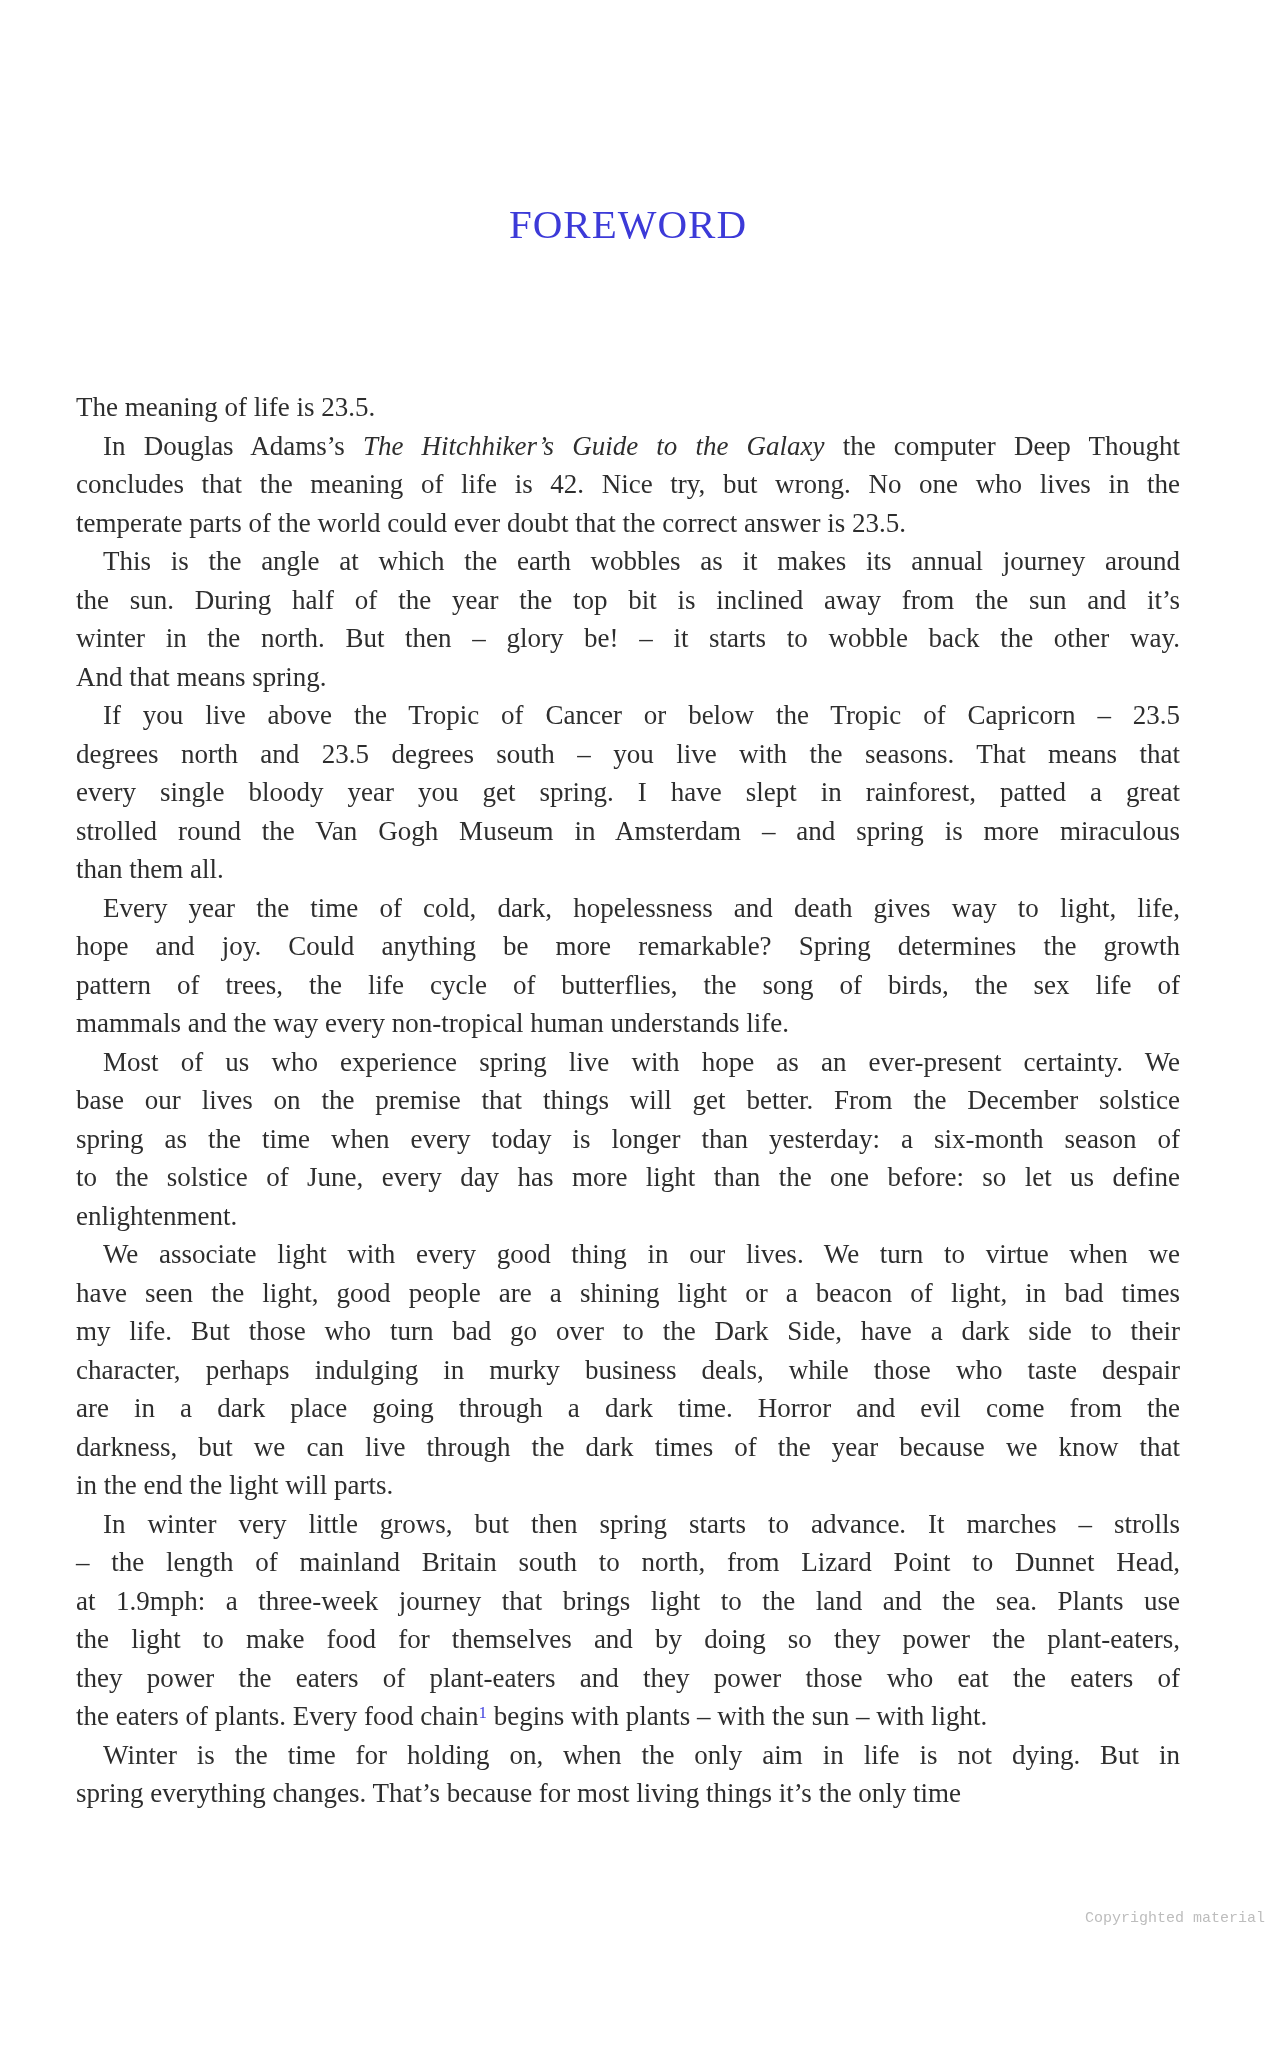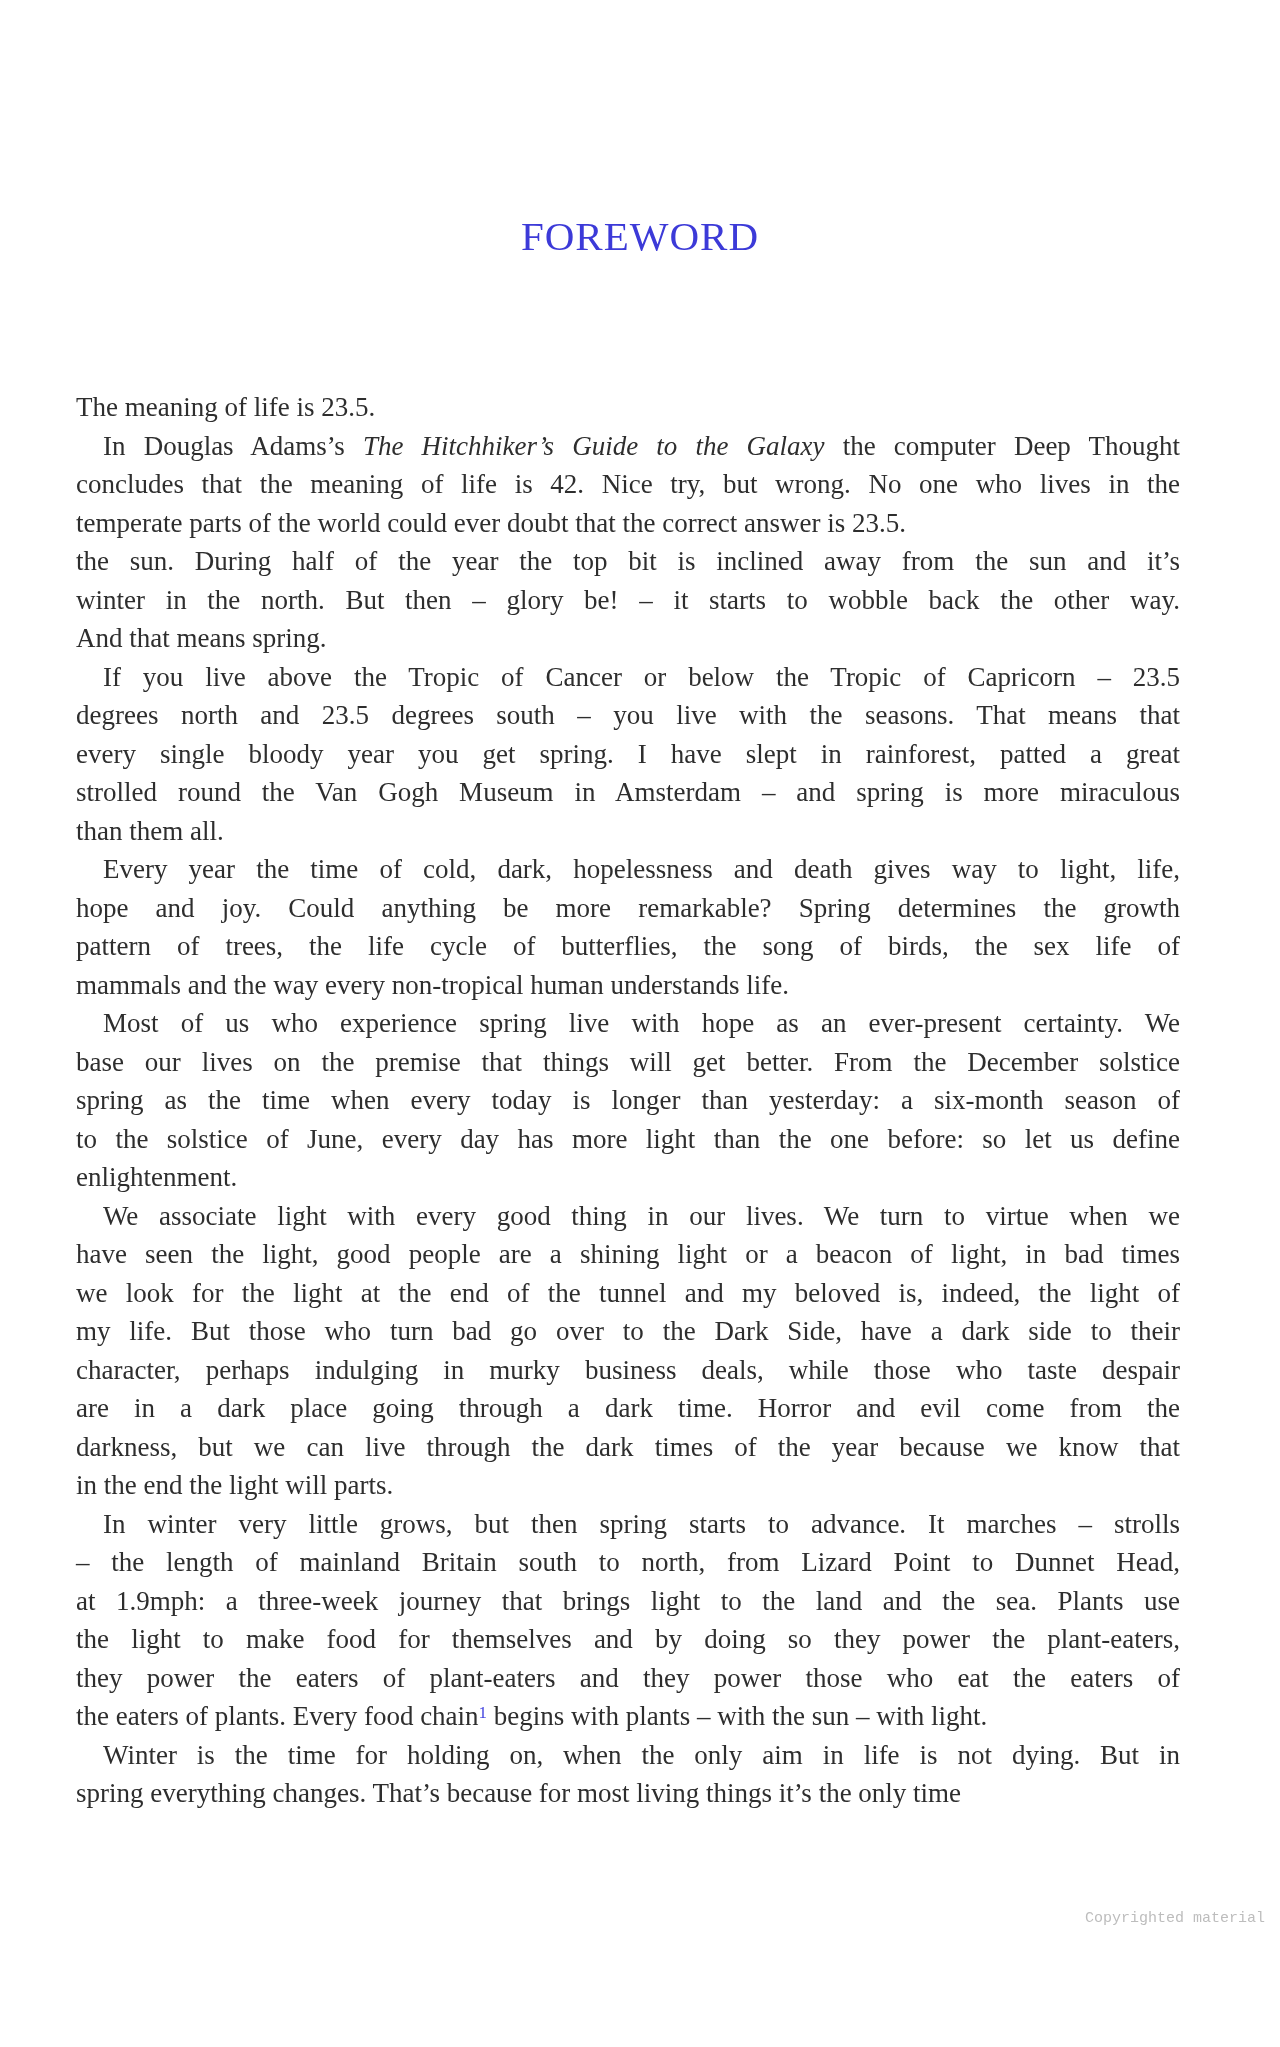--- a/index.html
+++ b/index.html
@@ -12,21 +12,21 @@
     width: 1280px;
     height: 2047px;
     font-family: "Liberation Serif", serif;
     overflow: hidden;
   }
   .page-title {
     position: absolute;
     top: 200px;
     left: 76px;
     width: 1104px;
-    margin: 12px;
+    margin: 0;
     text-align: center;
     font-family: "Liberation Serif", serif;
     font-weight: normal;
     font-size: 41px;
     letter-spacing: 1px;
     color: var(--title-blue, #3c3ad8);
   }
   .body-text {
     position: absolute;
     top: 388px;
@@ -70,20 +70,21 @@
   <div class="body-text">
       <div class="para">
         <div class="line pl"><span>The meaning of life is 23.5.</span></div>
       </div>
       <div class="para">
         <div class="line ind"><span>In Douglas Adams’s </span><span class="it">The Hitchhiker’s Guide to the Galaxy</span><span> the computer Deep Thought</span></div>
         <div class="line"><span>concludes that the meaning of life is 42. Nice try, but wrong. No one who lives in the</span></div>
         <div class="line pl"><span>temperate parts of the world could ever doubt that the correct answer is 23.5.</span></div>
       </div>
       <div class="para">
+        <div class="line ind"><span>This is the angle at which the earth wobbles as it makes its annual journey around</span></div>
         <div class="line"><span>the sun. During half of the year the top bit is inclined away from the sun and it’s</span></div>
         <div class="line"><span>winter in the north. But then – glory be! – it starts to wobble back the other way.</span></div>
         <div class="line pl"><span>And that means spring.</span></div>
       </div>
       <div class="para">
         <div class="line ind"><span>If you live above the Tropic of Cancer or below the Tropic of Capricorn – 23.5</span></div>
         <div class="line"><span>degrees north and 23.5 degrees south – you live with the seasons. That means that</span></div>
         <div class="line"><span>every single bloody year you get spring. I have slept in rainforest, patted a great</span></div>
         <div class="line"><span>strolled round the Van Gogh Museum in Amsterdam – and spring is more miraculous</span></div>
         <div class="line pl"><span>than them all.</span></div>
@@ -97,21 +98,20 @@
       <div class="para">
         <div class="line ind"><span>Most of us who experience spring live with hope as an ever-present certainty. We</span></div>
         <div class="line"><span>base our lives on the premise that things will get better. From the December solstice</span></div>
         <div class="line"><span>spring as the time when every today is longer than yesterday: a six-month season of</span></div>
         <div class="line"><span>to the solstice of June, every day has more light than the one before: so let us define</span></div>
         <div class="line pl"><span>enlightenment.</span></div>
       </div>
       <div class="para">
         <div class="line ind"><span>We associate light with every good thing in our lives. We turn to virtue when we</span></div>
         <div class="line"><span>have seen the light, good people are a shining light or a beacon of light, in bad times</span></div>
-        <div class="line"><span>we look for the light at the end of the tunnel and my beloved is, indeed, the light of</span></div>
         <div class="line"><span>my life. But those who turn bad go over to the Dark Side, have a dark side to their</span></div>
         <div class="line"><span>character, perhaps indulging in murky business deals, while those who taste despair</span></div>
         <div class="line"><span>are in a dark place going through a dark time. Horror and evil come from the</span></div>
         <div class="line"><span>darkness, but we can live through the dark times of the year because we know that</span></div>
         <div class="line pl"><span>in the end the light will parts.</span></div>
       </div>
       <div class="para">
         <div class="line ind"><span>In winter very little grows, but then spring starts to advance. It marches – strolls</span></div>
         <div class="line"><span>– the length of mainland Britain south to north, from Lizard Point to Dunnet Head,</span></div>
         <div class="line"><span>at 1.9mph: a three-week journey that brings light to the land and the sea. Plants use</span></div>

